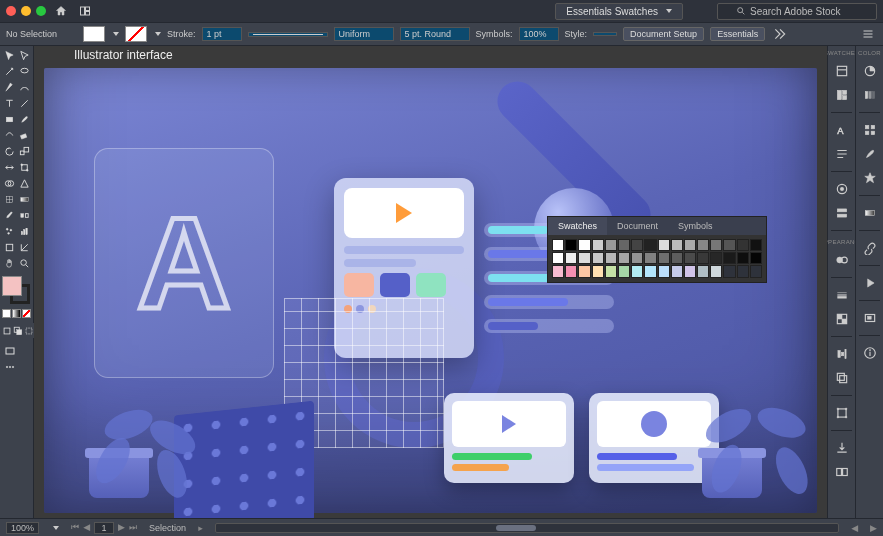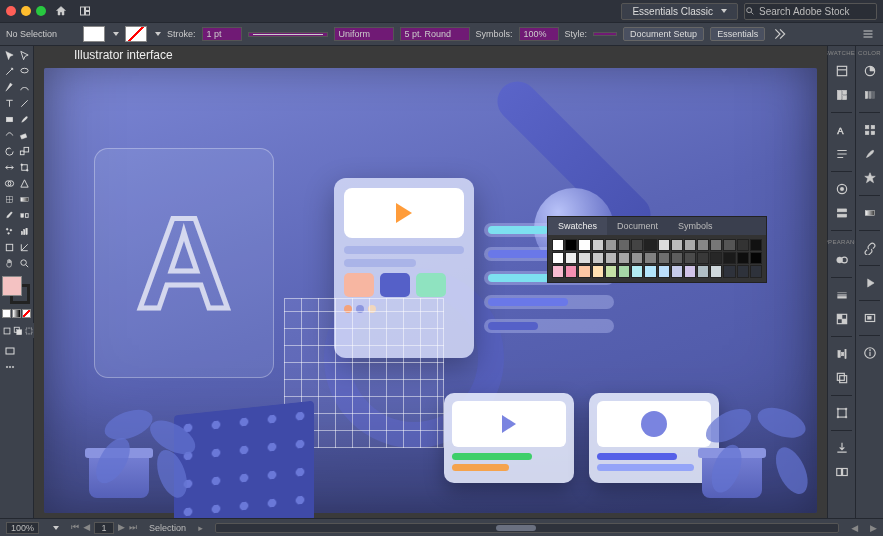--- a/index.html
+++ b/index.html
@@ -6,29 +6,29 @@
   html, body { width: 883px; height: 536px; background: #333842; overflow: hidden; color: #ddd; font-size: 10px; }
   
   
   .titlebar { height: 22px; background: #2e323b; display: flex; align-items: center; padding: 0 6px; gap: 6px; }
   .traffic { display: flex; gap: 5px; }
   .dot { width: 10px; height: 10px; border-radius: 50%; }
   .red { background: #ff5f57; } .yellow { background: #ffbd2e; } .green { background: #28c840; }
   .home-icon svg, .cloud-icon svg { fill: #ccc; }
   .titlebar .spacer { flex: 1; }
   .workspace { background: #3a3f4a; border: 1px solid #555; padding: 2px 10px; border-radius: 2px; font-size: 10px; color: #ddd; display:flex; align-items:center; gap:6px;}
-  .search-stock { background: #2a2e36; border: 1px solid #555; padding: 2px 0; border-radius: 2px; font-size: 10px; color: #bbb; display:flex; align-items:center; gap:4px; width:133px;}
+  .search-stock { background: #2a2e36; border: 1px solid #555; padding: 2px 18px; border-radius: 2px; font-size: 10px; color: #bbb; display:flex; align-items:center; gap:4px; width:160px;margin-left:28px;}
   .mag { width:10px;height:10px; }
   
   
   .controlbar { height: 24px; background: #3d424c; border-top:1px solid #242830; border-bottom:1px solid #242830; display:flex; align-items:center; padding:0 6px; gap:6px; font-size:9px; color:#ccc;}
   .cb-txt { white-space:nowrap; }
   .swatch-btn { width:22px; height:16px; background:#fff; border:1px solid #888; display:inline-block;}
   .swatch-dark { background:#222; }
-  .mini-input { background:#701a75; border:1px solid #555; padding:1px 4px; color:#ccc; font-size:9px; width:40px;}
+  .mini-input { background:#0c4a6e; border:1px solid #555; padding:1px 4px; color:#ccc; font-size:9px; width:40px;}
   .mini-btn { background:#4a5060; border:1px solid #666; padding:1px 6px; color:#ddd; font-size:9px; border-radius:2px;}
   .dropdown-arrow { display:inline-block; width:0;height:0;border-left:3px solid transparent;border-right:3px solid transparent;border-top:4px solid #ccc;margin-left:2px;}
   
   
   .main { display:flex; height: calc(536px - 22px - 24px - 18px); justify-content: space-between; }
   .toolbox { width:34px; background:#3d424c; border-right:1px solid #242830; padding:2px; display:flex; flex-direction:column; gap:1px;}
   .tool-row { display:flex; gap:1px; }
   .tool { width:15px; height:15px; background:#3d424c; display:flex; align-items:center; justify-content:center; cursor:pointer;}
   .tool svg { fill:#ddd; stroke:#ddd; }
   .fill-stroke { margin-top:4px; position:relative; width:30px; height:30px;}
@@ -124,21 +124,21 @@
     </span>
   <span class="cloud-icon pico">
       <svg width="12" height="12" viewBox="0 0 24 24">
         <rect x="3" y="4" width="8" height="16" fill="none" stroke-width="2"></rect>
         <rect x="13" y="4" width="8" height="7" fill="none" stroke-width="2"></rect>
         <rect x="13" y="13" width="8" height="7" fill="none" stroke-width="2"></rect>
       </svg>
     </span>
   <div class="spacer"></div>
   <div class="workspace">
-    <span>Essentials Classic</span>
+    <span>Essentials Swatches</span>
     <span class="dropdown-arrow"></span>
   </div>
   <div class="search-stock">
     <svg class="mag" viewBox="0 0 24 24">
         <circle cx="10" cy="10" r="6" fill="none" stroke="#bbb" stroke-width="2"></circle>
         <line x1="15" y1="15" x2="20" y2="20" stroke="#bbb" stroke-width="2"></line>
       </svg>
     <span>Search Adobe Stock</span>
   </div>
 </div>

